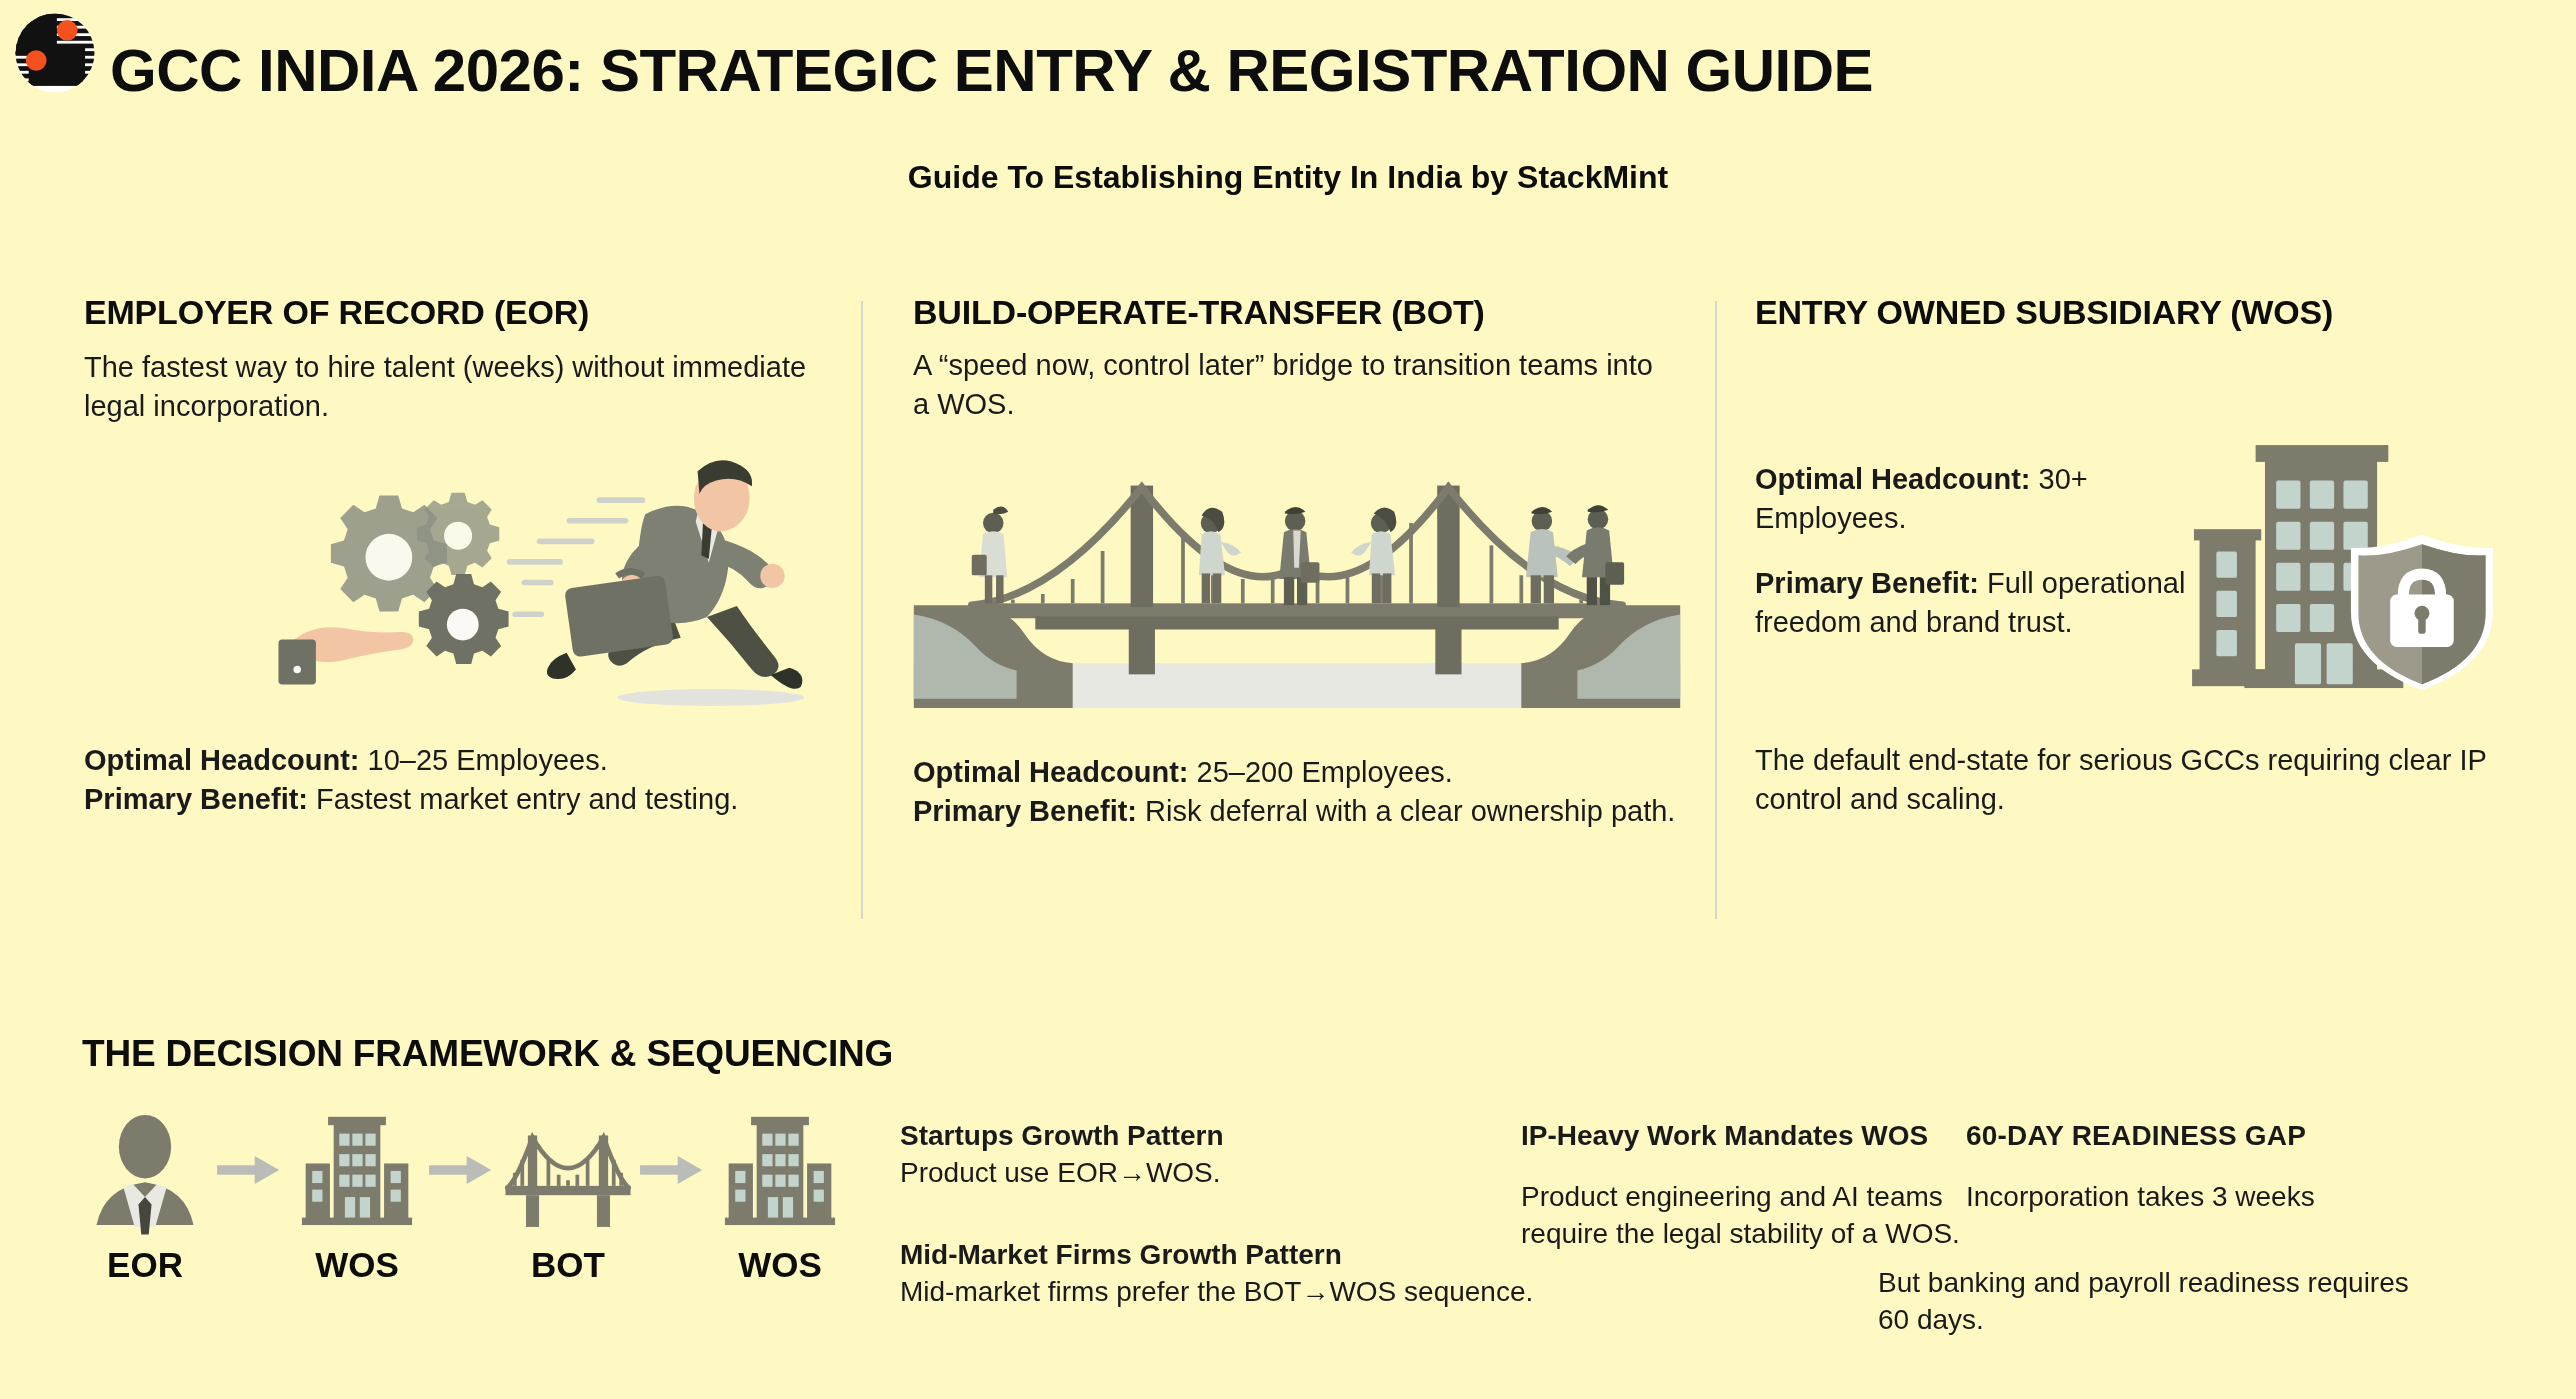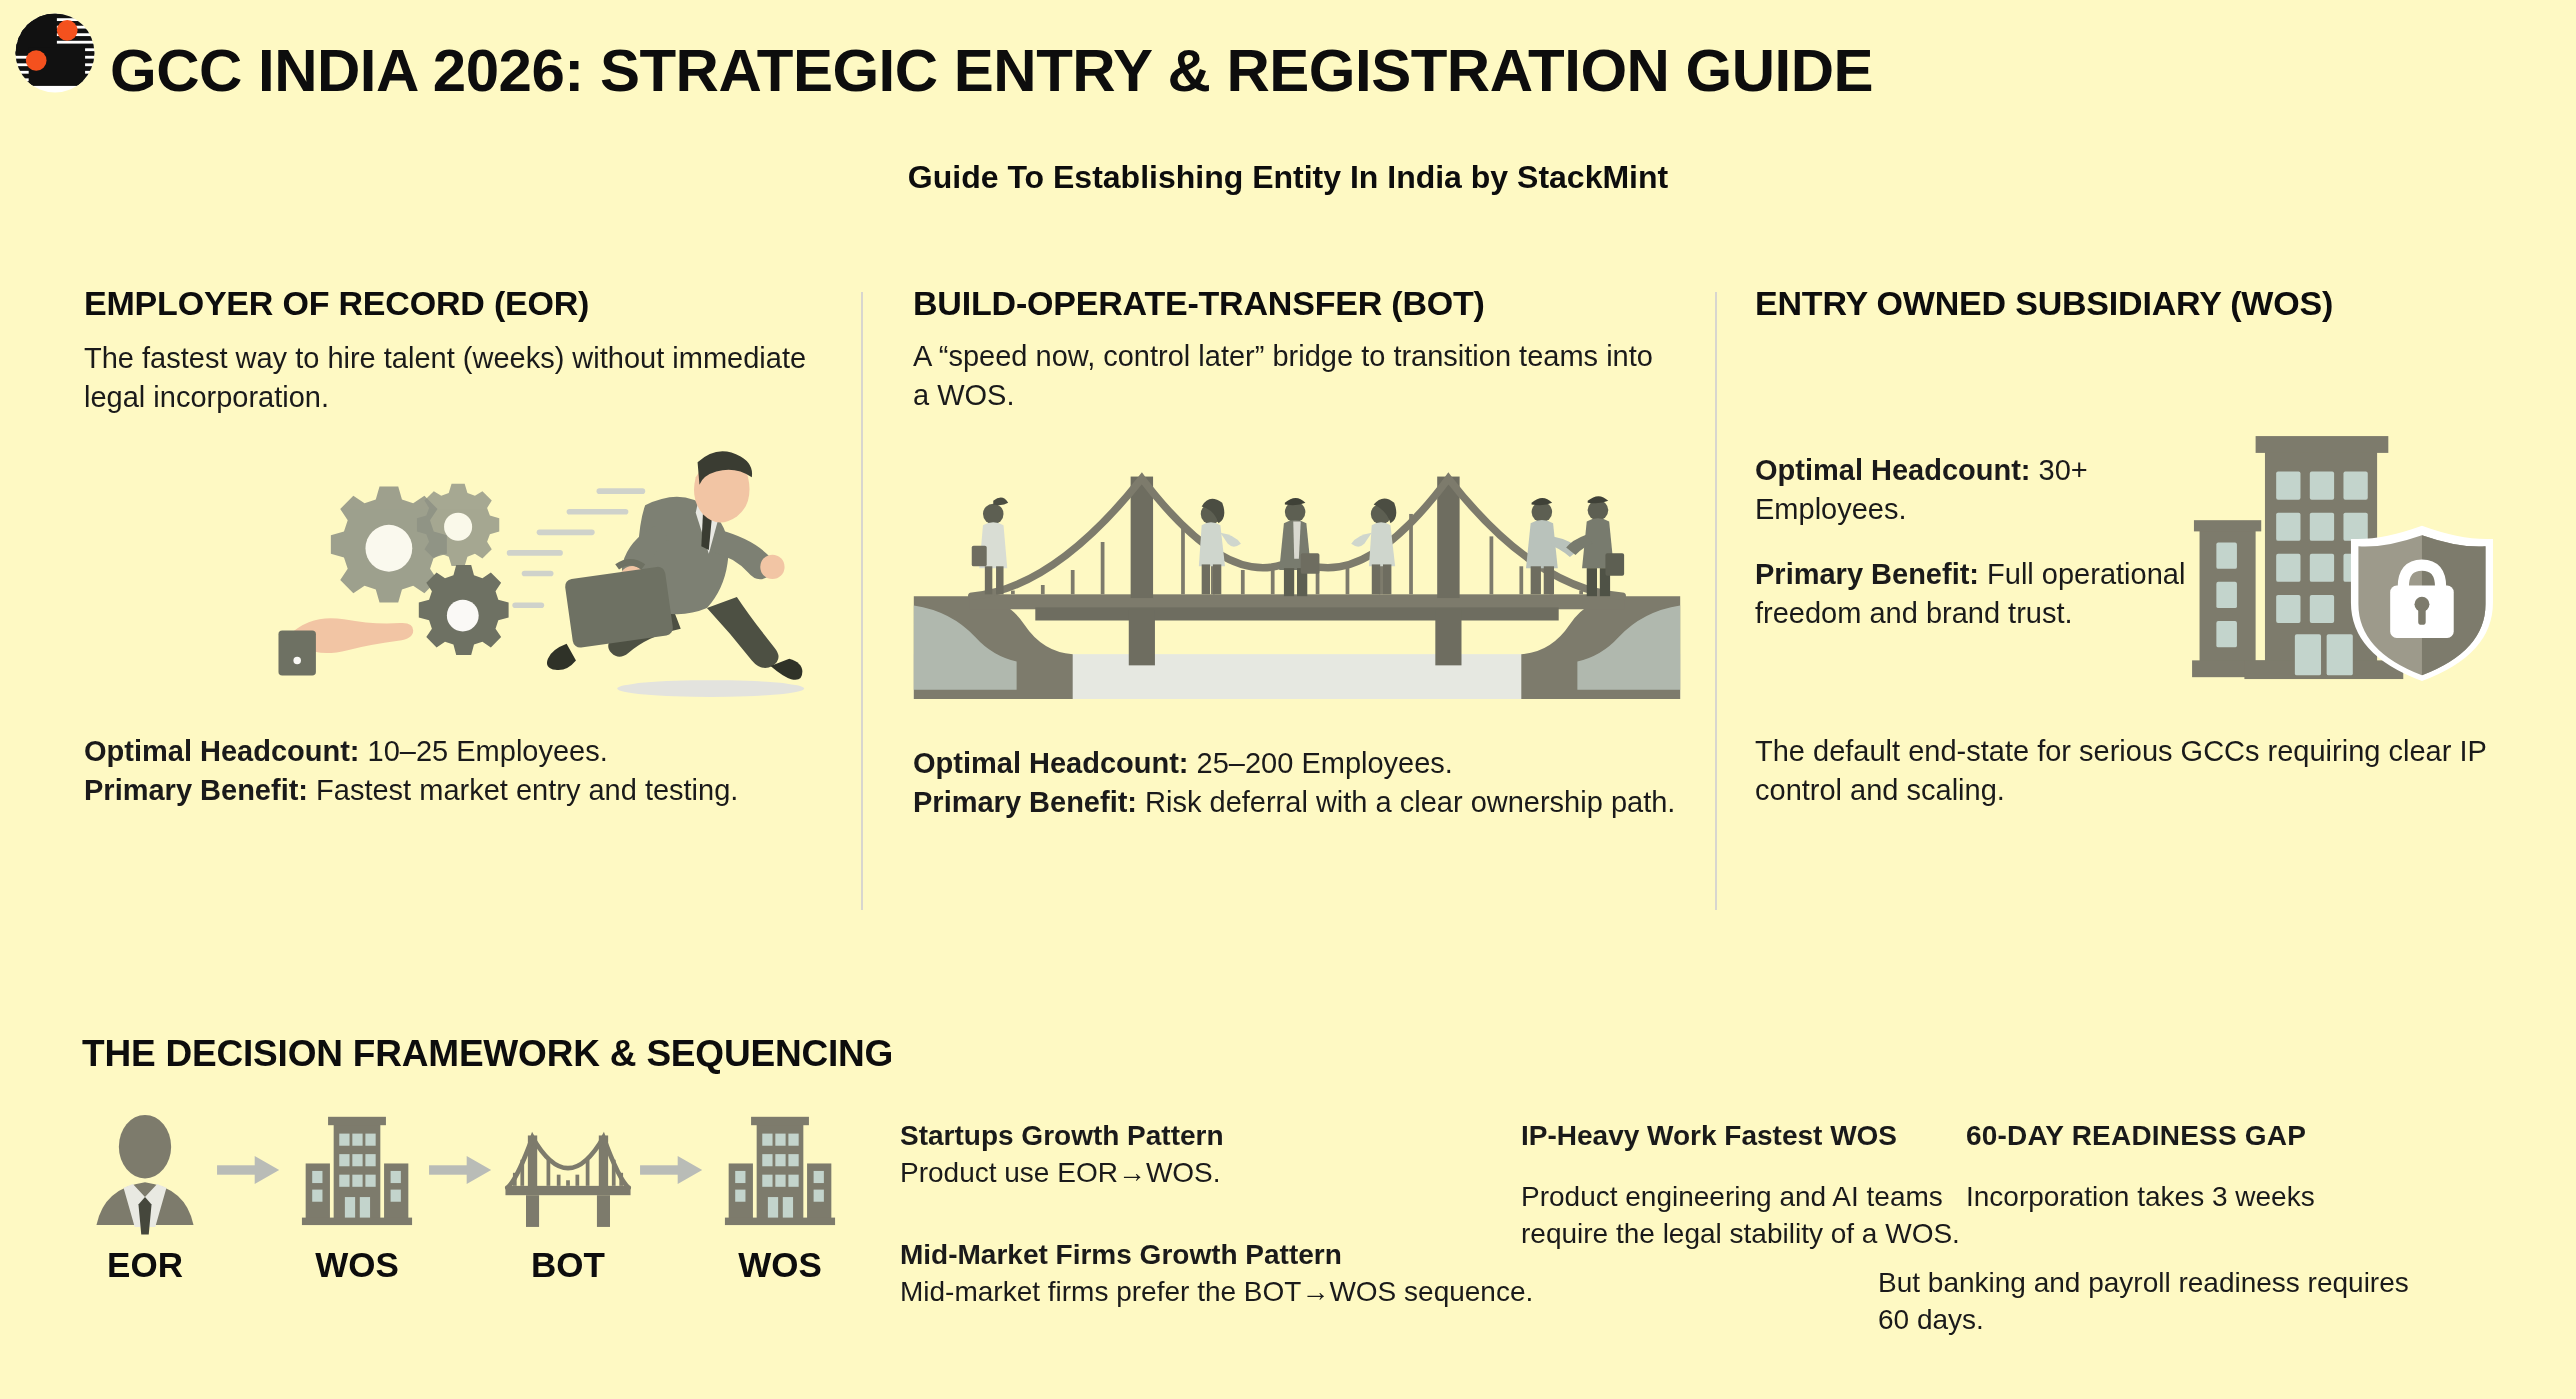--- a/index.html
+++ b/index.html
@@ -19,21 +19,21 @@
     position: absolute; left: 110px; top: 36px;
     font-size: 60px; font-weight: 800; letter-spacing: -0.5px;
     color: #0d0d0d; white-space: nowrap;
   }
   .subtitle {
     position: absolute; left: 0; top: 159px; width: 2576px;
     text-align: center; font-size: 32px; font-weight: 700; color: #0d0d0d;
   }
 
   
-  .cols { position: absolute; left: 0; top: 283px; width: 2576px; height: 637px; text-decoration: underline; }
+  .cols { position: absolute; left: 0; top: 292px; width: 2576px; height: 637px; text-decoration: underline; }
   .col { position: absolute; top: 0; }
   .col-eor { left: 84px; width: 777px; }
   .col-bot { left: 913px; width: 777px; }
   .col-wos { left: 1755px; width: 749px; }
 
   .divider { position: absolute; top: 9.4px; width: 1.9px; height: 618px; background: #d8d6cf; }
   .div-1 { left: 861px; }
   .div-2 { left: 1715px; }
 
   .col-head {
@@ -503,21 +503,21 @@
 
   <div class="note note-1">
     <span class="note-h">Startups Growth Pattern</span>
     <span>Product use EOR→WOS.</span>
   </div>
   <div class="note note-2">
     <span class="note-h">Mid-Market Firms Growth Pattern</span>
     <span>Mid-market firms prefer the BOT→WOS sequence.</span>
   </div>
   <div class="note note-3">
-    <span class="note-h">IP-Heavy Work Fastest WOS</span>
+    <span class="note-h">IP-Heavy Work Mandates WOS</span>
     <div class="note-gap"></div>
     <span>Product engineering and AI teams require the legal stability of a WOS.</span>
   </div>
   <div class="note note-4">
     <span class="note-h-caps">60-DAY READINESS GAP</span>
     <div class="note-gap"></div>
     <span>Incorporation takes 3 weeks</span>
   </div>
   <div class="note note-5">
     <span>But banking and payroll readiness requires 60 days.</span>

